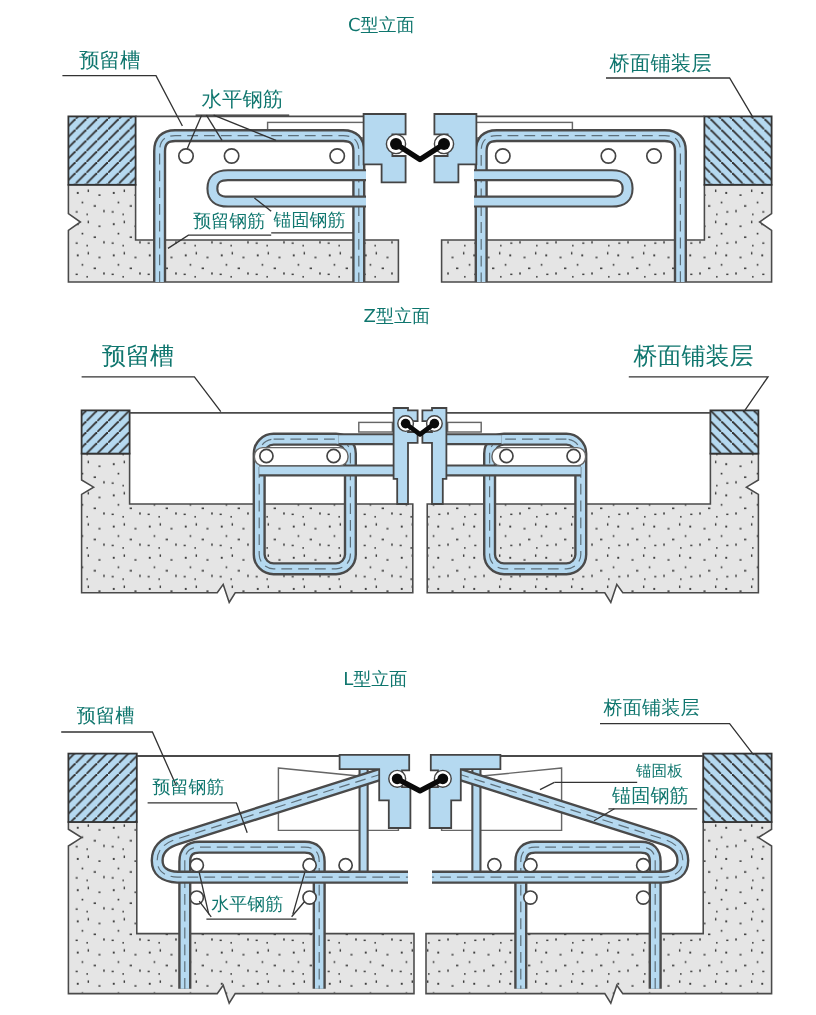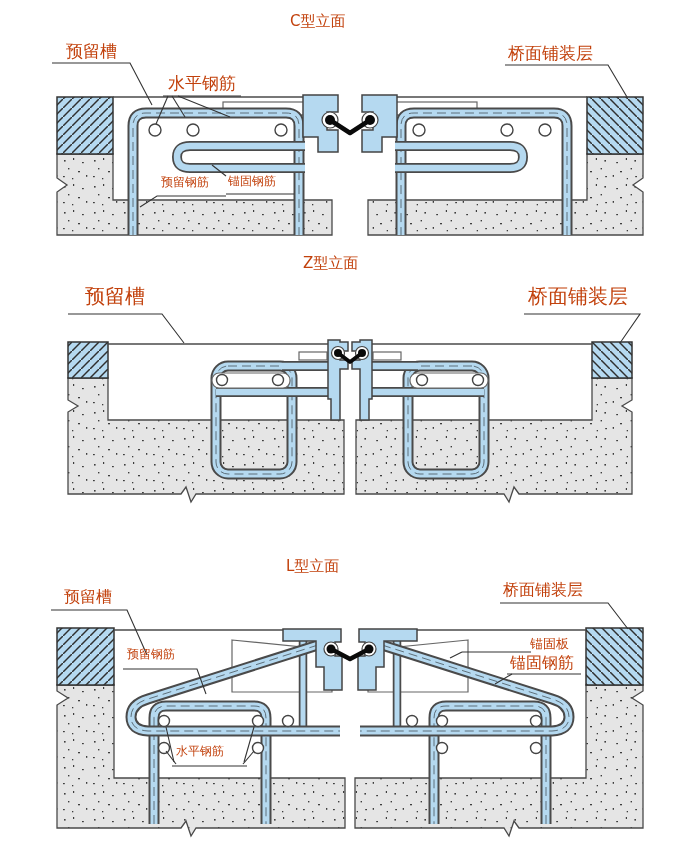--- a/index.html
+++ b/index.html
@@ -1,23 +1,23 @@
 <!DOCTYPE html>
 <html><head>
 <meta charset="utf-8">
 <style>
   html,body{margin:0;padding:0;background:#fff;}
   .canvas{position:relative;width:680px;height:846px;background:#ffffff;overflow:hidden;
           font-family:"DejaVu Sans","Liberation Sans",sans-serif;color:#000;}
   .panel{position:absolute;left:0;width:680px;}
   .panel svg{position:absolute;left:0;top:0;}
-  .t{position:absolute;white-space:nowrap;line-height:1.15;color:#c2410c;}
+  .t{position:absolute;white-space:nowrap;line-height:1.15;color:#0f766e;}
   .title{font-size:15px;font-weight:400;}
   .lbl{font-weight:400;}
-  .f13{font-size:13px;margin-left:44px;} .f15{font-size:12px;} .f16{font-size:16px;}
+  .f13{font-size:13px;margin-left:44px;} .f15{font-size:15px;} .f16{font-size:16px;}
   .f17{font-size:17px;} .f20{font-size:20px;}
   
   .tubeO{stroke:#4a4a4a;stroke-width:11;fill:none;stroke-linejoin:round;}
   .tubeI{stroke:#b5d9f0;stroke-width:7;fill:none;stroke-linejoin:round;}
   .tubeO2{stroke:#4a4a4a;stroke-width:10;fill:none;stroke-linejoin:round;}
   .tubeI2{stroke:#b5d9f0;stroke-width:6.5;fill:none;stroke-linejoin:round;}
   .tubeO3{stroke:#4a4a4a;stroke-width:8.5;fill:none;stroke-linejoin:round;}
   .tubeI3{stroke:#b5d9f0;stroke-width:5;fill:none;stroke-linejoin:round;}
   .dash{stroke:#5d6f7a;stroke-width:1;fill:none;stroke-dasharray:9 5;stroke-linejoin:round;}
   .leader{stroke:#333;stroke-width:1.1;fill:none;}

